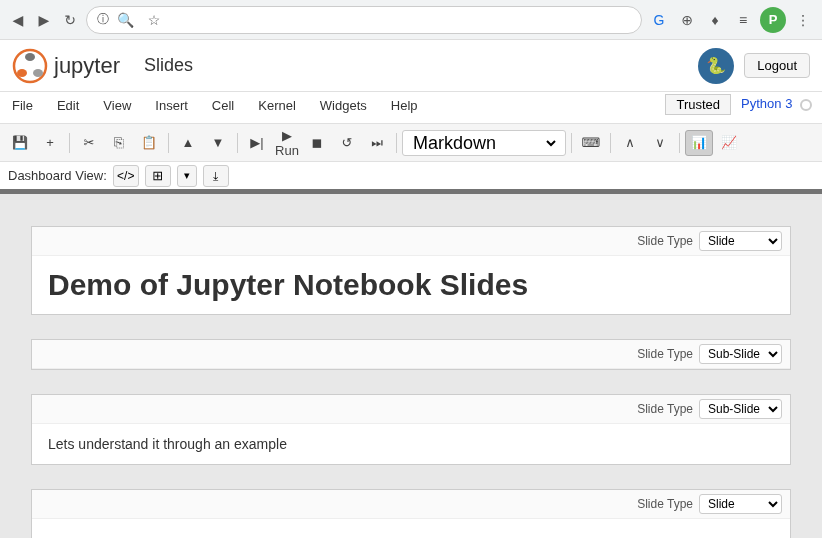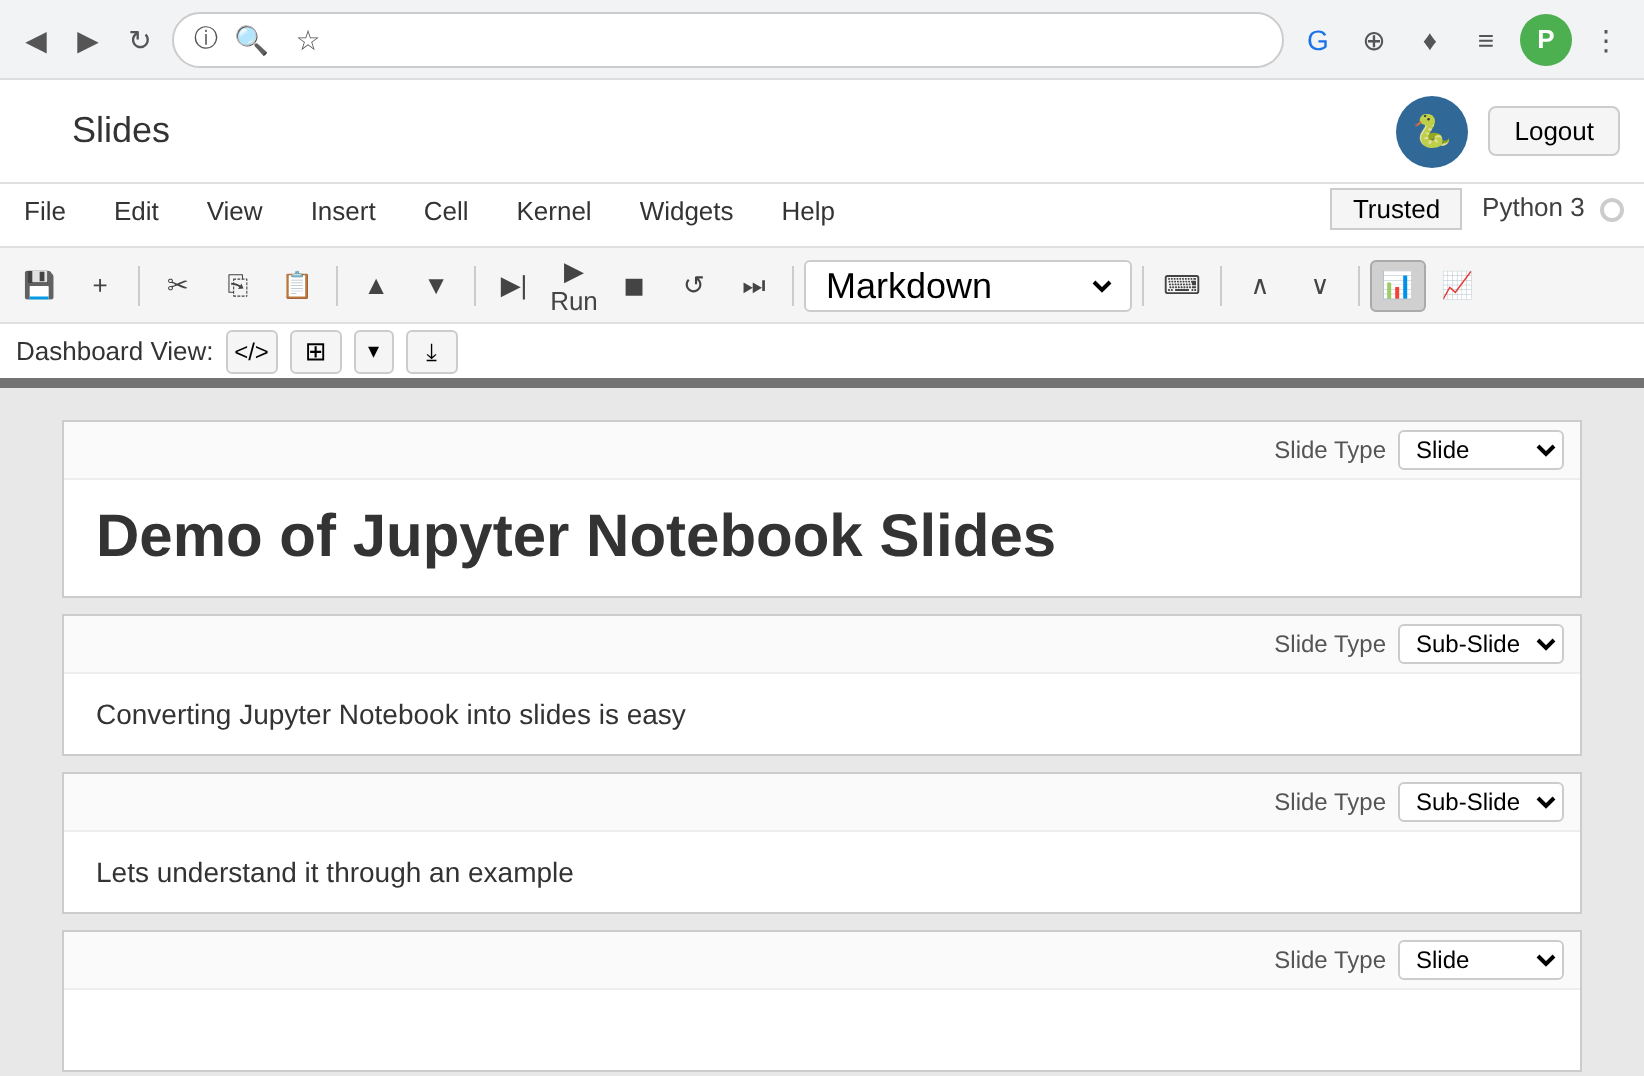--- a/index.html
+++ b/index.html
@@ -44,21 +44,21 @@
     .menu-bar {
       display: flex; align-items: flex-start; background: #fff; border-bottom: 1px solid #e0e0e0; padding: 2px 0; height: 32px;
     }
     .menu-item {
       padding: 4px 12px; cursor: pointer; font-size: 13px; color: #333;
     }
     .menu-spacer { flex: 1; }
     .trusted-btn {
       border: 1px solid #ccc; padding: 2px 10px; font-size: 13px; cursor: pointer; background: #f5f5f5;
     }
-    .kernel-info { font-size: 13px; padding: 2px 10px; color: #404040; }
+    .kernel-info { font-size: 13px; padding: 2px 10px; color: #1d4ed8; }
     .kernel-circle { width: 12px; height: 12px; border-radius: 50%; border: 2px solid #ccc; display: inline-block; margin-left: 4px; vertical-align: middle; }
 
     
     .toolbar {
       display: flex; align-items: center; background: #f5f5f5; border-bottom: 1px solid #e0e0e0; padding: 3px 6px; gap: 2px; height: 38px;
     }
     .tb-btn {
       width: 28px; height: 26px; display: flex; align-items: center; justify-content: center; border: 1px solid transparent; border-radius: 3px; cursor: pointer; background: transparent; font-size: 13px; color: #444;
     }
     .tb-btn.active { background: #d0d0d0; border-color: #aaa; }
@@ -76,21 +76,21 @@
     .db-btn {
       width: 26px; height: 22px; display: flex; align-items: center; justify-content: center; border: 1px solid #ccc; border-radius: 3px; cursor: pointer; background: #f5f5f5; font-size: 12px;
     }
     .db-arrow-btn {
       width: 20px; height: 22px; display: flex; align-items: center; justify-content: center; border: 1px solid #ccc; border-radius: 3px; cursor: pointer; background: #f5f5f5; font-size: 11px;
     }
     .db-grid-btn {
       width: 26px; height: 22px; display: flex; align-items: center; justify-content: center; border: 1px solid #ccc; border-radius: 3px; cursor: pointer; background: #f5f5f5; font-size: 13px;
     }
     .cell-container {
-      width: 760px; background: #fff; border: 1px solid #ccc; margin-bottom: 8px;
+      width: 760px; background: #fff; border: 1px solid #ccc; margin-bottom: 8px; margin-top: 16px;
     }
     .cell-header {
       display: flex; justify-content: flex-end; align-items: center; padding: 4px 8px; border-bottom: 1px solid #eee; background: #fafafa; font-size: 12px; color: #555;
     }
     .slide-type-label { color: #555; margin-right: 6px; }
     .slide-type-select {
       border: 1px solid #ccc; border-radius: 3px; padding: 1px 4px; font-size: 12px; background: #fff; cursor: pointer;
     }
     .cell-body {
       padding: 12px 16px; font-size: 14px; color: #333;
@@ -120,20 +120,30 @@
     <div class="browser-icon">♦</div>
     <div class="browser-icon">≡</div>
     <div class="profile-btn">P</div>
     <div class="browser-icon">⋮</div>
   </div>
 </div>
 
 <div class="content-wrapper">
 
   <div class="jupyter-header">
+    <div class="jupyter-logo">
+
+      <svg class="jupyter-logo-icon" viewBox="0 0 36 36" xmlns="http://www.w3.org/2000/svg">
+        <circle cx="18" cy="18" r="16" fill="none" stroke="#e46e2e" stroke-width="2.5"></circle>
+        <ellipse cx="18" cy="9" rx="5" ry="4" fill="#767676"></ellipse>
+        <ellipse cx="10" cy="25" rx="5" ry="4" fill="#e46e2e"></ellipse>
+        <ellipse cx="26" cy="25" rx="5" ry="4" fill="#9d9d9d"></ellipse>
+      </svg>
+      <span class="jupyter-title">jupyter</span>
+    </div>
     <span class="notebook-name">Slides</span>
     <div class="header-right">
       <div class="python-icon">🐍</div>
       <button class="logout-btn">Logout</button>
     </div>
   </div>
 
   <div class="menu-bar">
     <span class="menu-item">File</span>
     <span class="menu-item">Edit</span>
@@ -216,21 +226,20 @@
         <span class="slide-type-label">Slide Type</span>
         <select class="slide-type-select">
           <option>Slide</option>
           <option selected="">Sub-Slide</option>
           <option>Fragment</option>
           <option>Skip</option>
           <option>Notes</option>
           <option>-</option>
         </select>
       </div>
-      <div class="cell-body">Converting Jupyter Notebook into slides is easy</div>
     </div>
 
     <div class="cell-container">
       <div class="cell-header">
         <span class="slide-type-label">Slide Type</span>
         <select class="slide-type-select">
           <option>Slide</option>
           <option selected="">Sub-Slide</option>
           <option>Fragment</option>
           <option>Skip</option>

